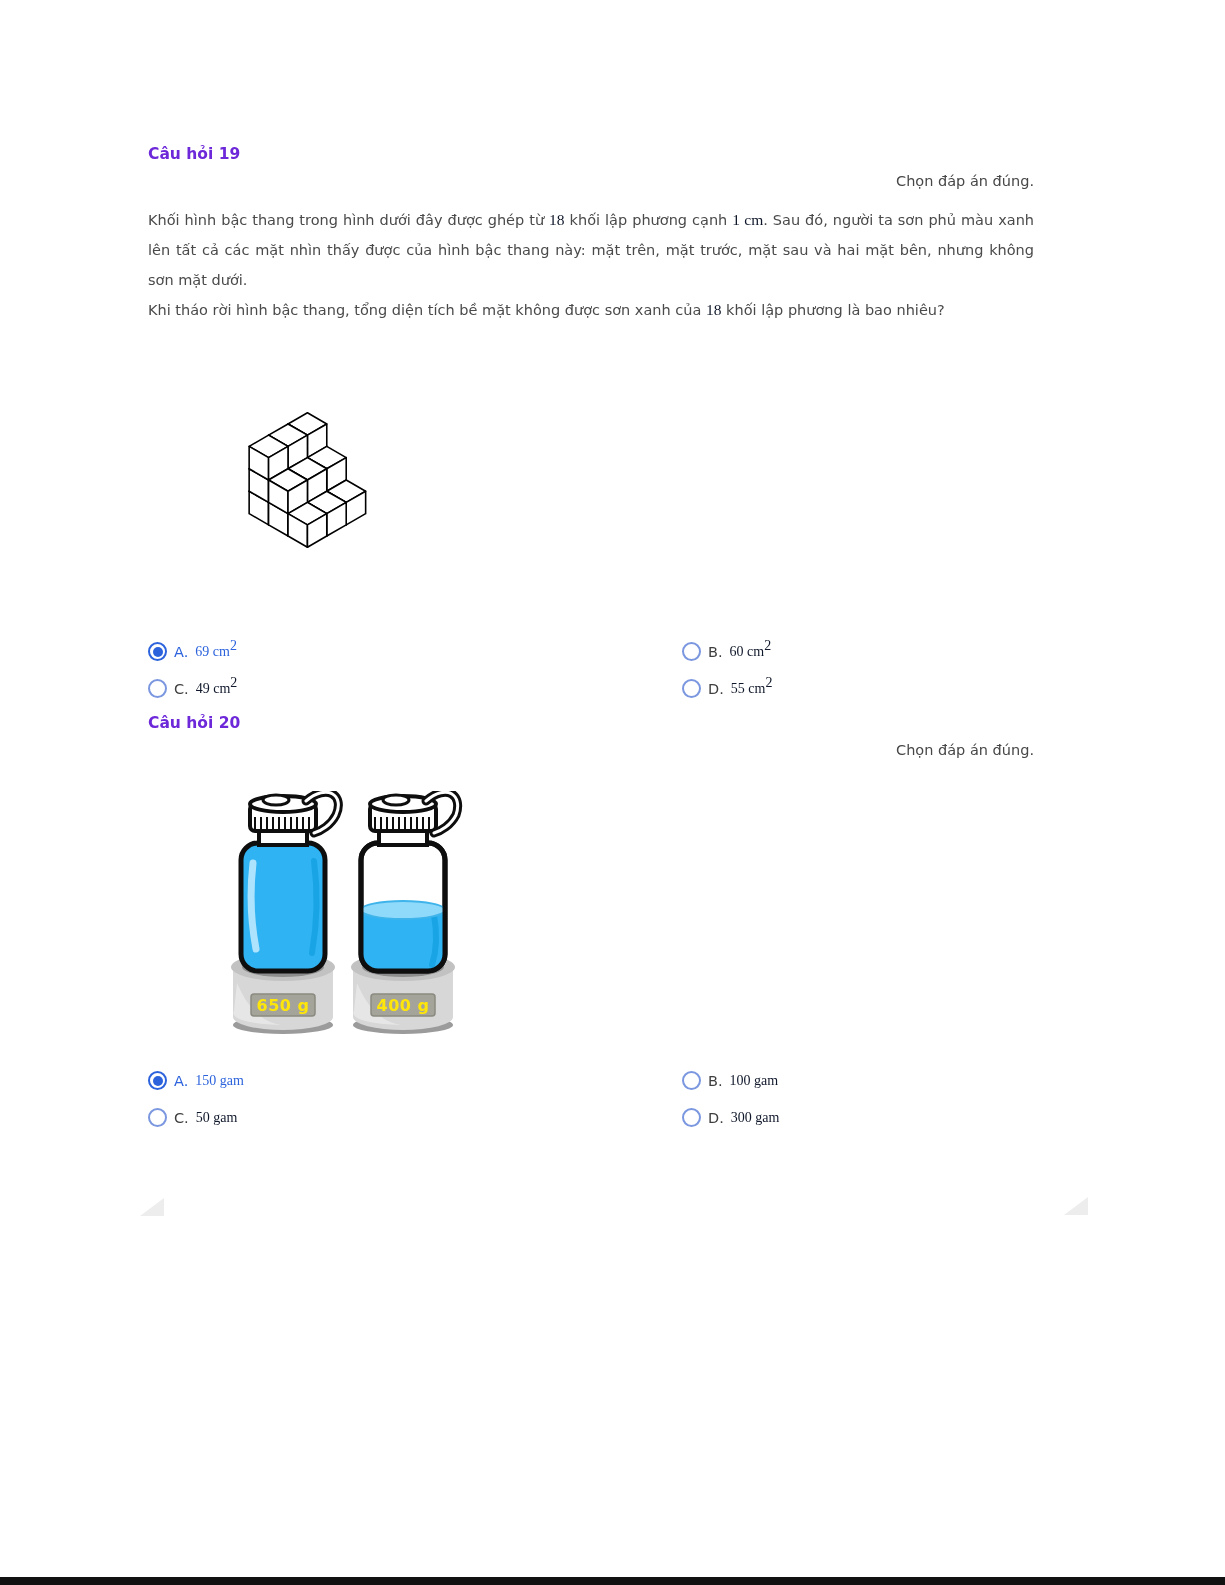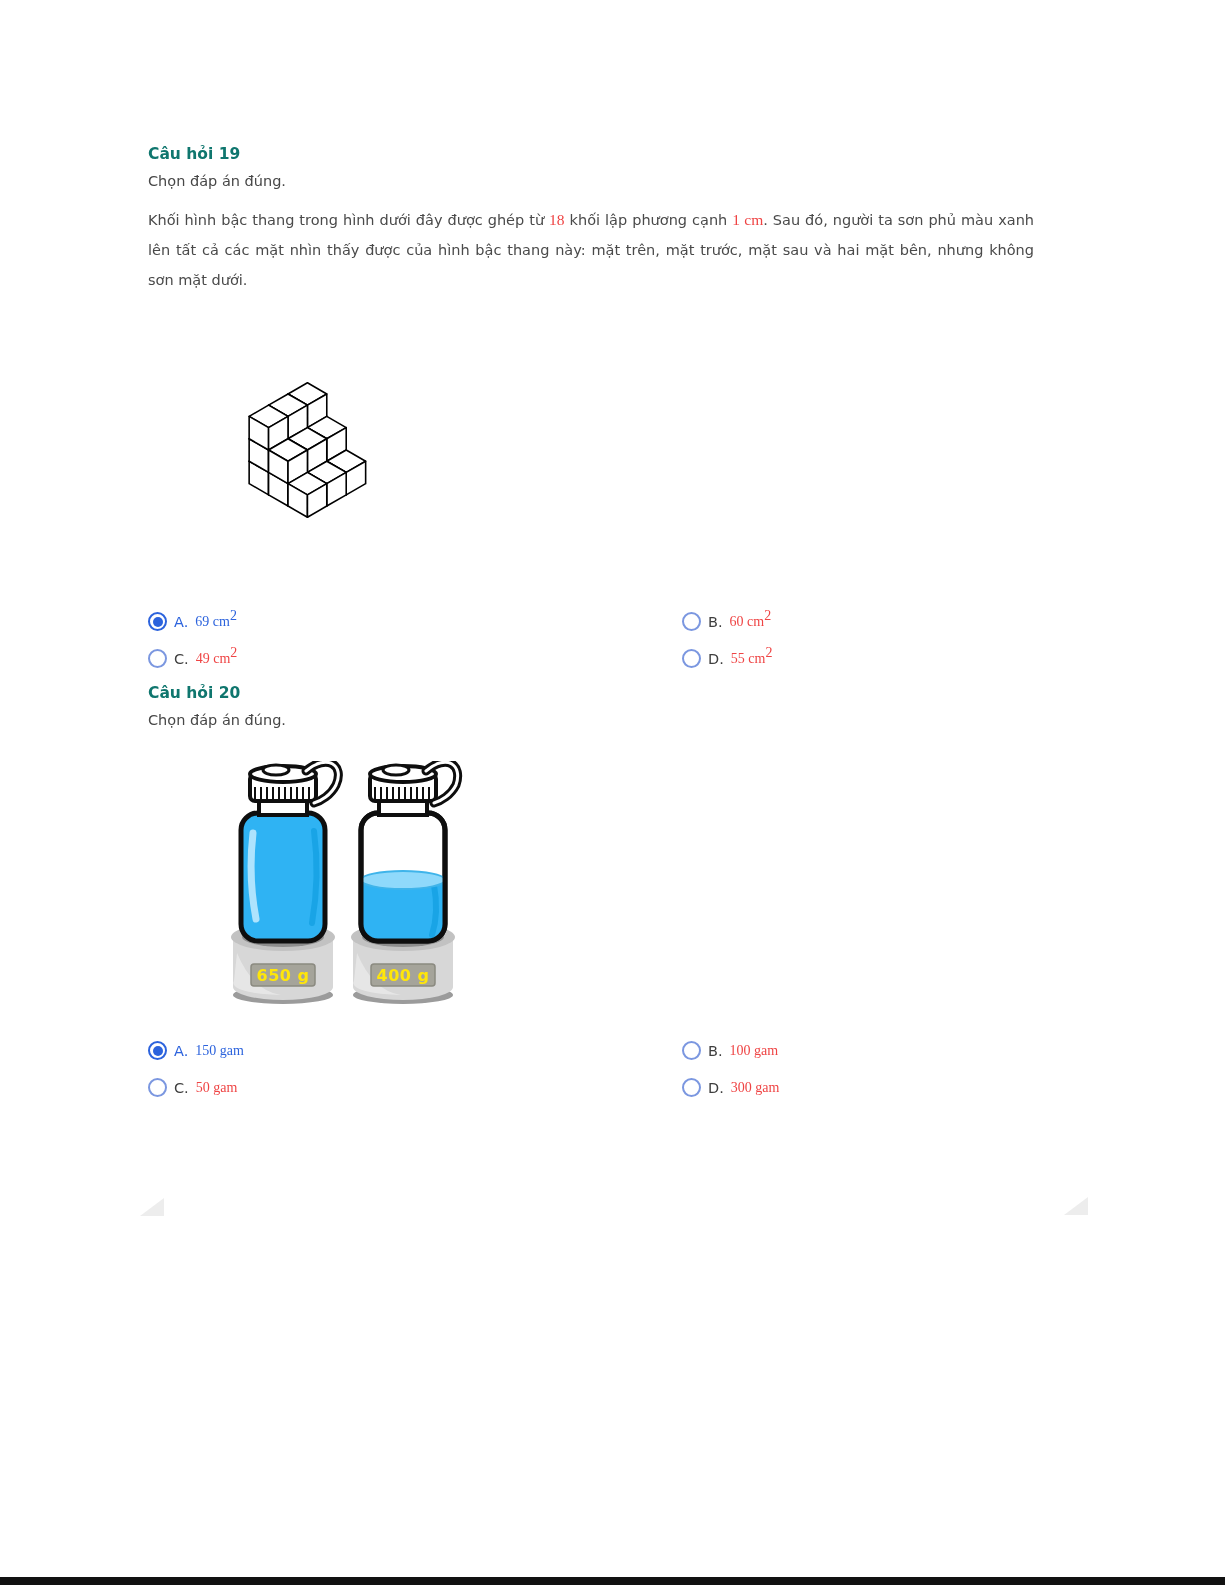--- a/index.html
+++ b/index.html
@@ -3,25 +3,25 @@
 <meta charset="utf-8">
 <style>
   html,body{margin:0;padding:0;}
   body{
     width:1225px;height:1585px;position:relative;background:#ffffff;
     font-family:"DejaVu Sans","Liberation Sans",sans-serif;
     -webkit-font-smoothing:antialiased;overflow:hidden;
   }
   .content{position:absolute;left:148px;top:143px;width:886px;}
   .question{display:block;}
-  .q-title{font-size:15.5px;font-weight:bold;color:#0f766e;line-height:22px;}
-  .q-instruction{font-size:14.5px;color:#474747;line-height:22px;margin-top:5px;}
+  .q-title{font-size:15.5px;font-weight:bold;color:#6d28d9;line-height:22px;}
+  .q-instruction{font-size:14.5px;color:#474747;line-height:22px;margin-top:5px;text-align:right;}
   .q-body{margin-top:13px;}
   .q-body p{margin:0;font-size:14.5px;line-height:30px;color:#4a4a4a;text-align:justify;}
-  .math{font-family:"Liberation Serif","DejaVu Serif",serif;font-size:15.5px;color:#ef4444;}
+  .math{font-family:"Liberation Serif","DejaVu Serif",serif;font-size:15.5px;color:#0f172a;}
   sup.math{font-size:10.5px;line-height:0;}
   
   .fig-staircase{display:block;margin:84px 0 0 97px;width:126px;height:142px;}
   .fig-staircase polygon{fill:#ffffff;stroke:#000000;stroke-width:1.7;stroke-linejoin:round;}
   .fig-bottles{display:block;margin:30px 0 0 65px;width:252px;height:246px;}
   .scale-label{font-family:"DejaVu Sans",sans-serif;font-weight:bold;font-size:16px;fill:#ffe60a;text-anchor:middle;letter-spacing:.5px;}
   
   .options{display:grid;grid-template-columns:534px 1fr;row-gap:12px;align-items:center;}
   .options.q19{margin-top:88px;}
   .options.q20{margin-top:31px;}
@@ -45,20 +45,21 @@
 </head>
 <body>
 
 <div class="content">
 
   <section class="question">
     <div class="q-title">Câu hỏi 19</div>
     <div class="q-instruction">Chọn đáp án đúng.</div>
     <div class="q-body">
       <p><span>Khối hình bậc thang trong hình dưới đây được ghép từ </span><span class="math">18</span><span> khối lập phương cạnh </span><span class="math">1 cm</span><span>. Sau đó, người ta sơn phủ màu xanh lên tất cả các mặt nhìn thấy được của hình bậc thang này: mặt trên, mặt trước, mặt sau và hai mặt bên, nhưng không sơn mặt dưới.</span></p>
+      <p><span>Khi tháo rời hình bậc thang, tổng diện tích bề mặt không được sơn xanh của </span><span class="math">18</span><span> khối lập phương là bao nhiêu?</span></p>
     </div>
 
     <svg id="staircase-svg" class="fig-staircase" viewBox="-4 -112 134 152">
         <polygon points="41.6,-48.0 62.4,-36.0 83.1,-48.0 62.4,-60.0"></polygon>
         <polygon points="41.6,-24.0 62.4,-12.0 62.4,-36.0 41.6,-48.0"></polygon>
         <polygon points="62.4,-12.0 83.1,-24.0 83.1,-48.0 62.4,-36.0"></polygon>
         <polygon points="20.8,-36.0 41.6,-24.0 62.4,-36.0 41.6,-48.0"></polygon>
         <polygon points="20.8,-12.0 41.6,0.0 41.6,-24.0 20.8,-36.0"></polygon>
         <polygon points="41.6,0.0 62.4,-12.0 62.4,-36.0 41.6,-24.0"></polygon>
         <polygon points="41.6,-72.0 62.4,-60.0 83.1,-72.0 62.4,-84.0"></polygon>

